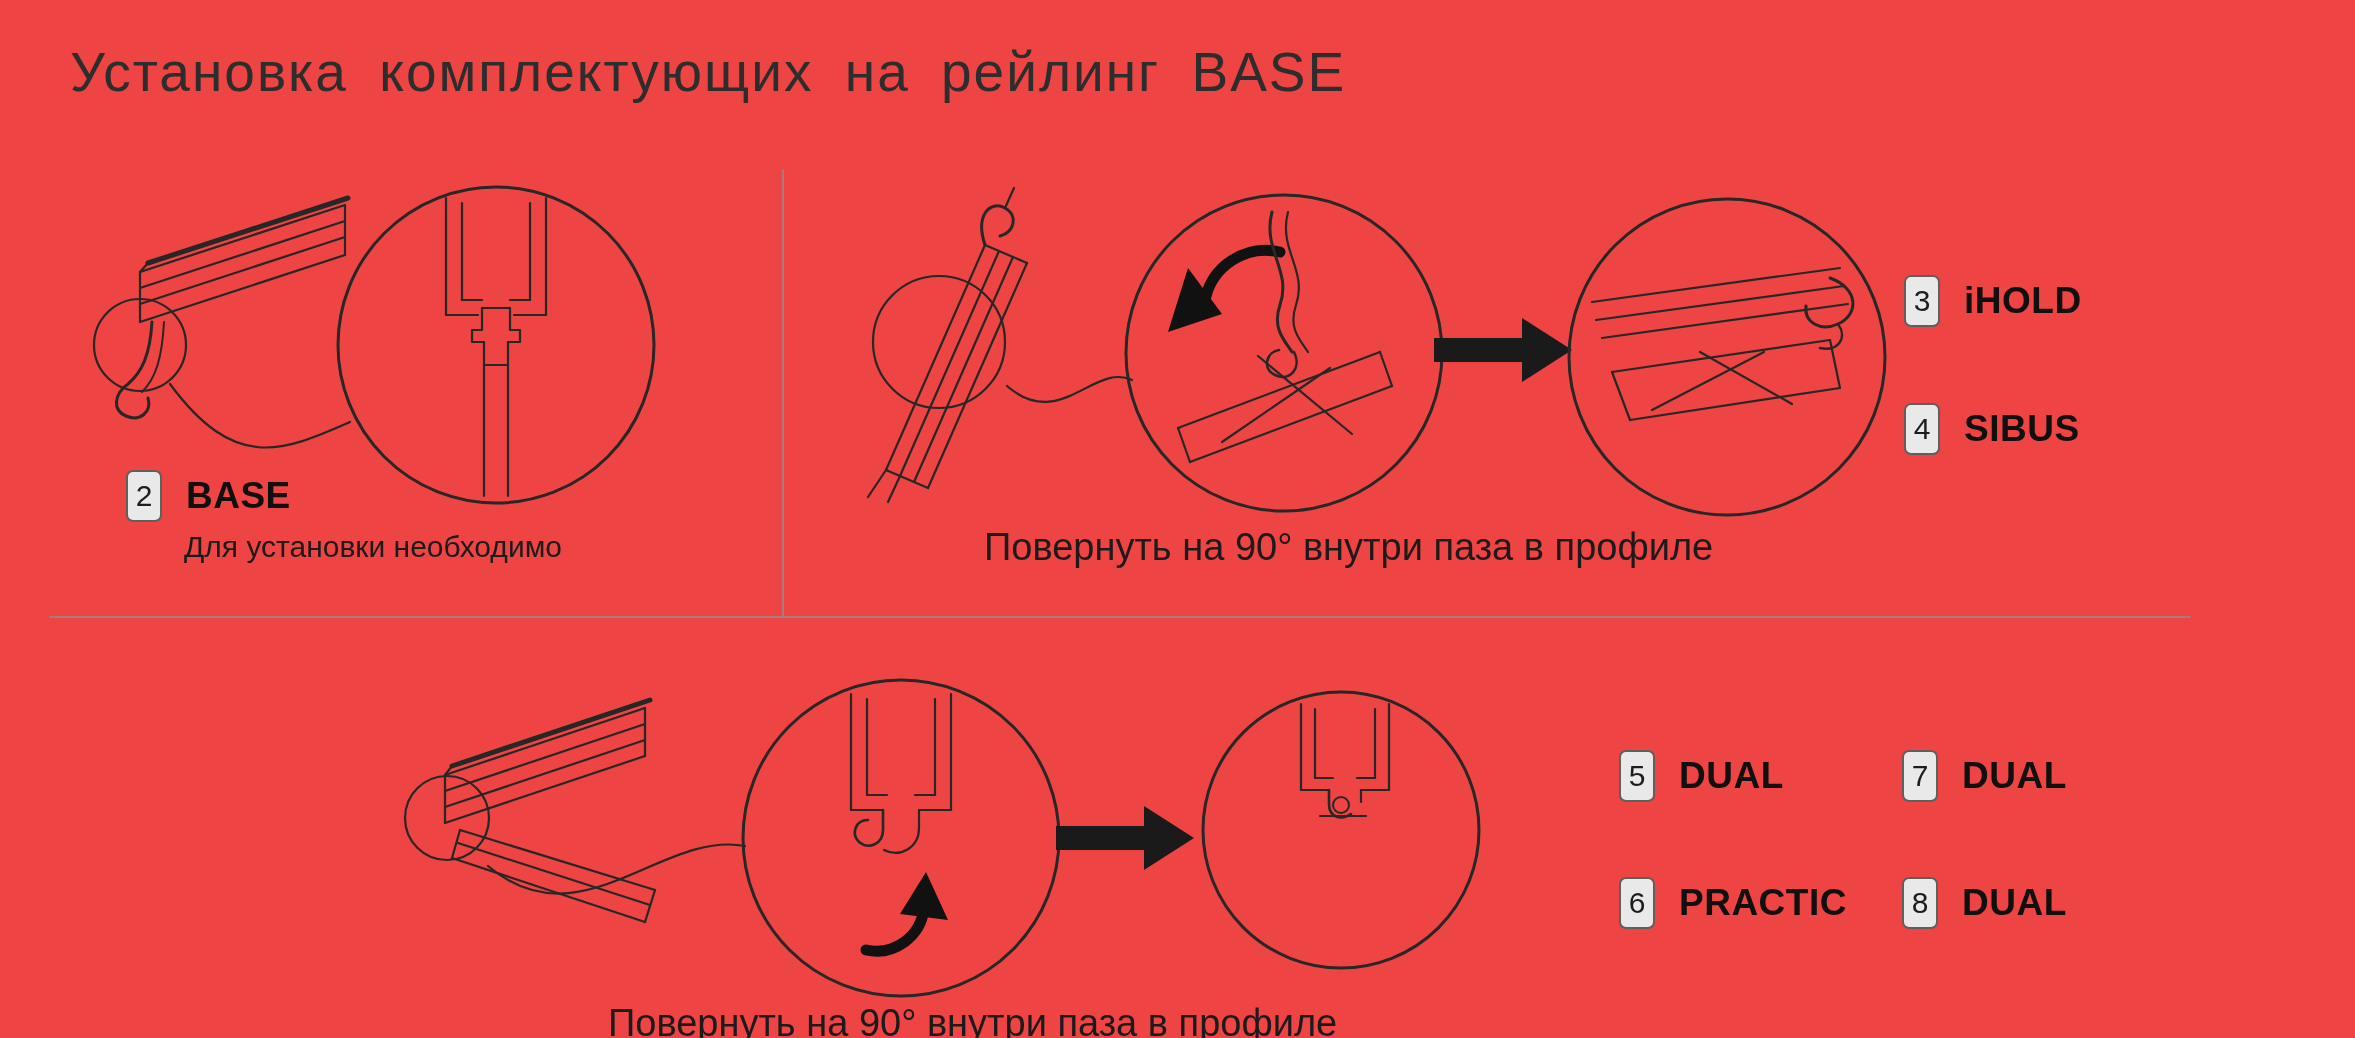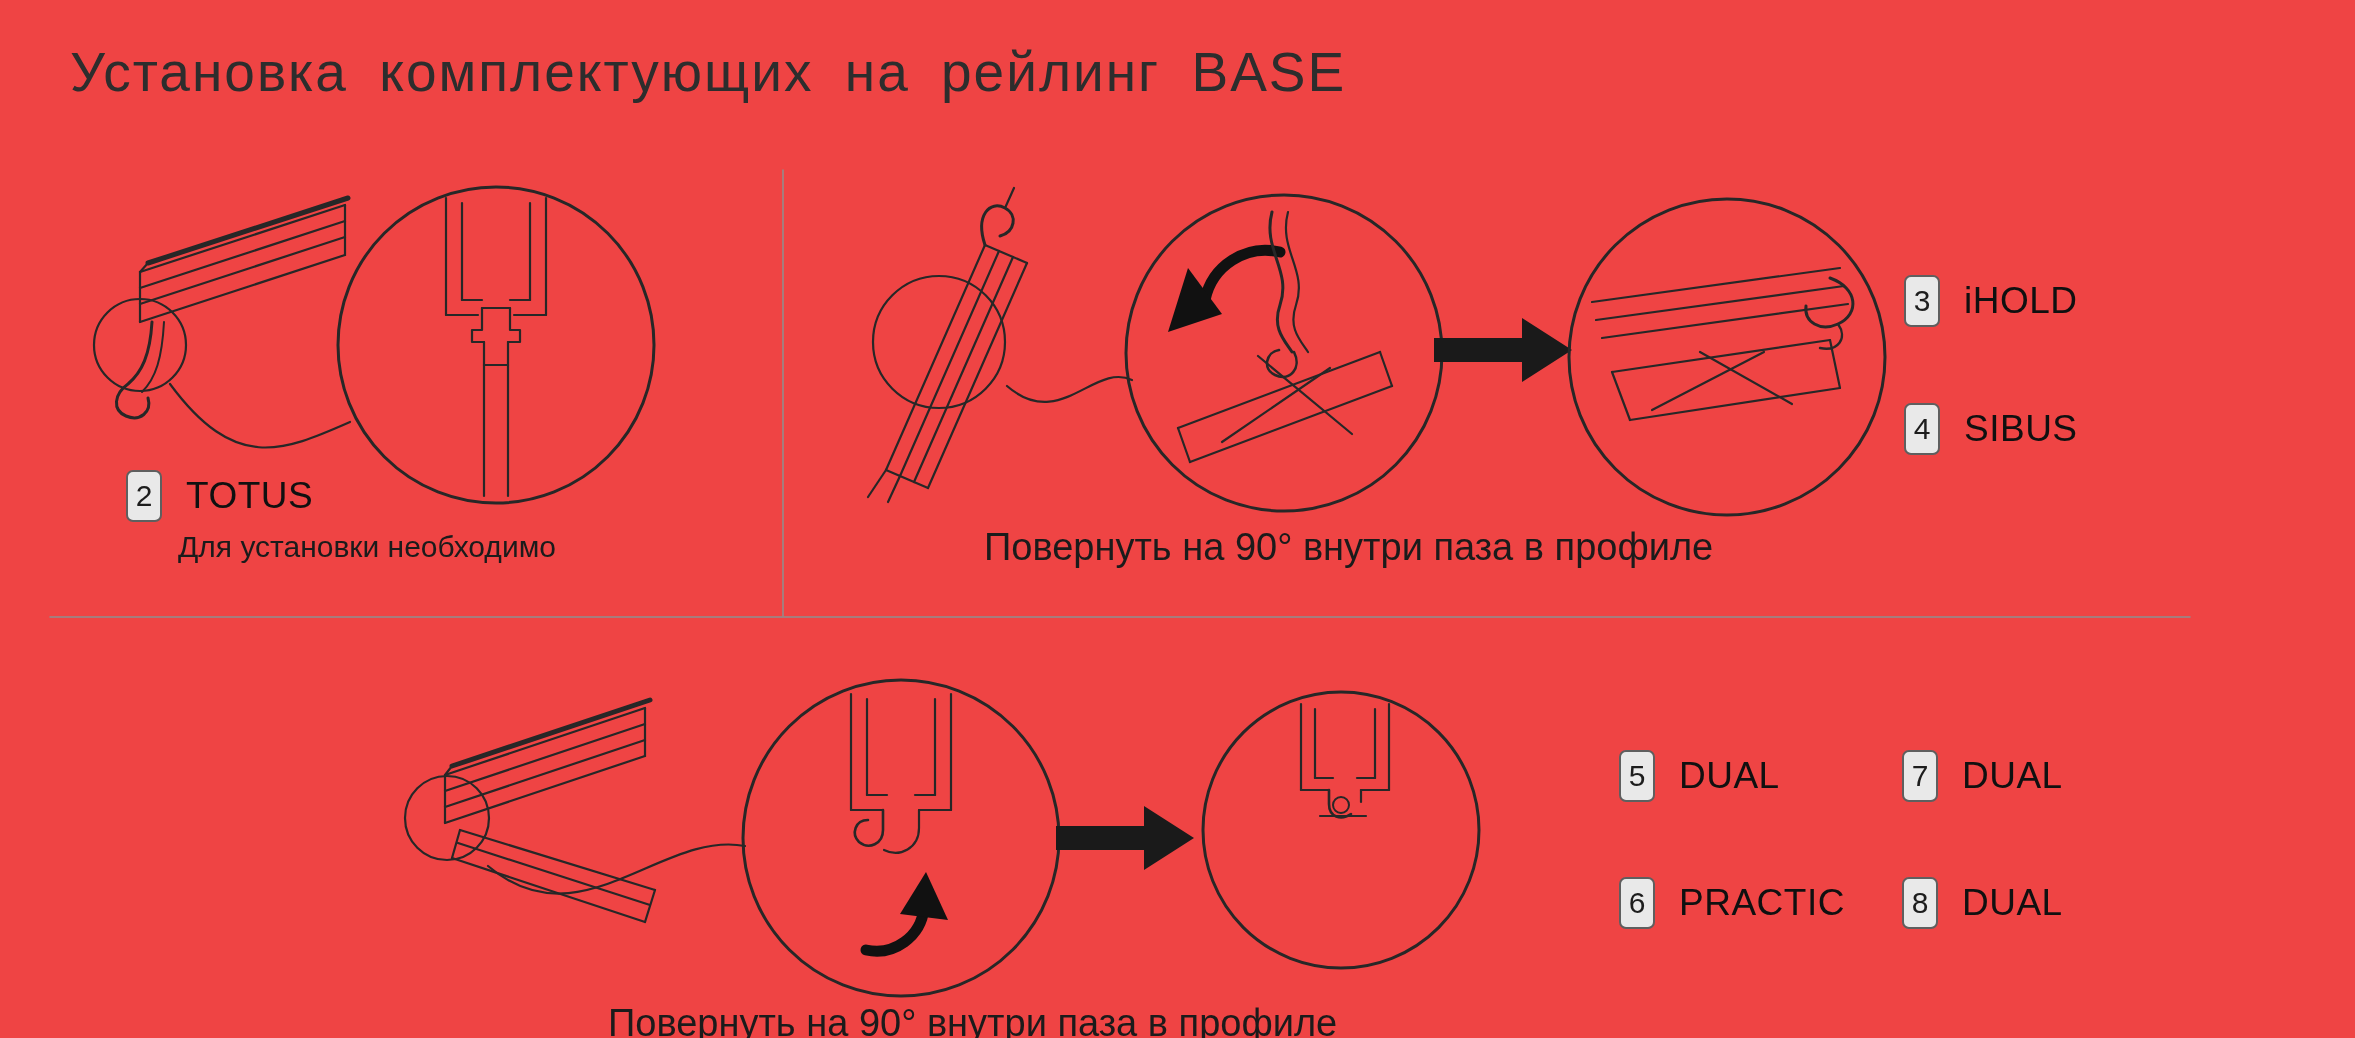--- a/index.html
+++ b/index.html
@@ -16,21 +16,21 @@
   .row {
     position:absolute; display:flex; align-items:center; gap:24px; white-space:nowrap;
   }
   .badge {
     width:36px; height:52px; box-sizing:border-box;
     border:2px solid #5f5f5f; border-radius:7px; background:#e9e9e9;
     display:flex; align-items:center; justify-content:center;
     font-size:30px; color:#1d1d1d;
   }
   .label {
-    font-weight:normal; font-size:37px; color:#101010; letter-spacing:0.5px;
+    font-weight:bold; font-size:37px; color:#101010; letter-spacing:0.5px;
   }
   .note {
     position:absolute; font-size:30px; color:#1b1b1b; line-height:41px; white-space:nowrap;
   }
   .caption {
     position:absolute; font-size:38px; color:#1b1b1b; white-space:nowrap;
   }
 </style>
 </head>
 <body>
@@ -199,23 +199,23 @@
       <path d="M 1361 790 V 802" stroke-width="2.2"></path>
       <circle cx="1341" cy="805" r="8" stroke-width="2"></circle>
       <path d="M 1320 816 H 1366"></path>
     </g>
   </svg>
 
   <h1 class="title">Установка комплектующих на рейлинг BASE</h1>
 
   <div class="row" style="left:126px; top:470px;">
     <div class="badge">2</div>
-    <div class="label">TOTUS</div>
-  </div>
-  <div class="note" style="left:178px; top:526px;">
+    <div class="label">BASE</div>
+  </div>
+  <div class="note" style="left:184px; top:526px;">
     <div>Для установки необходимо</div>
   </div>
 
   <div class="caption" style="left:984px; top:526px;">Повернуть на 90° внутри паза в профиле</div>
 
   <div class="row" style="left:1904px; top:275px;">
     <div class="badge">3</div>
     <div class="label">iHOLD</div>
   </div>
   <div class="row" style="left:1904px; top:403px;">

